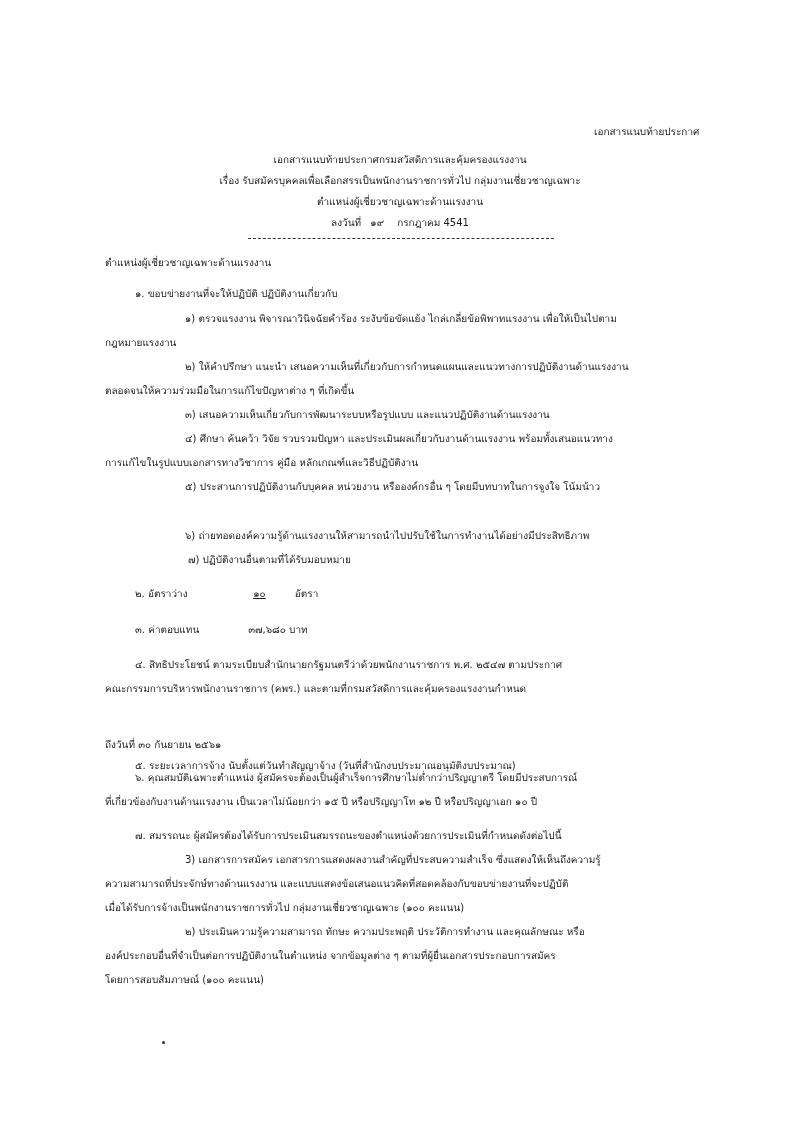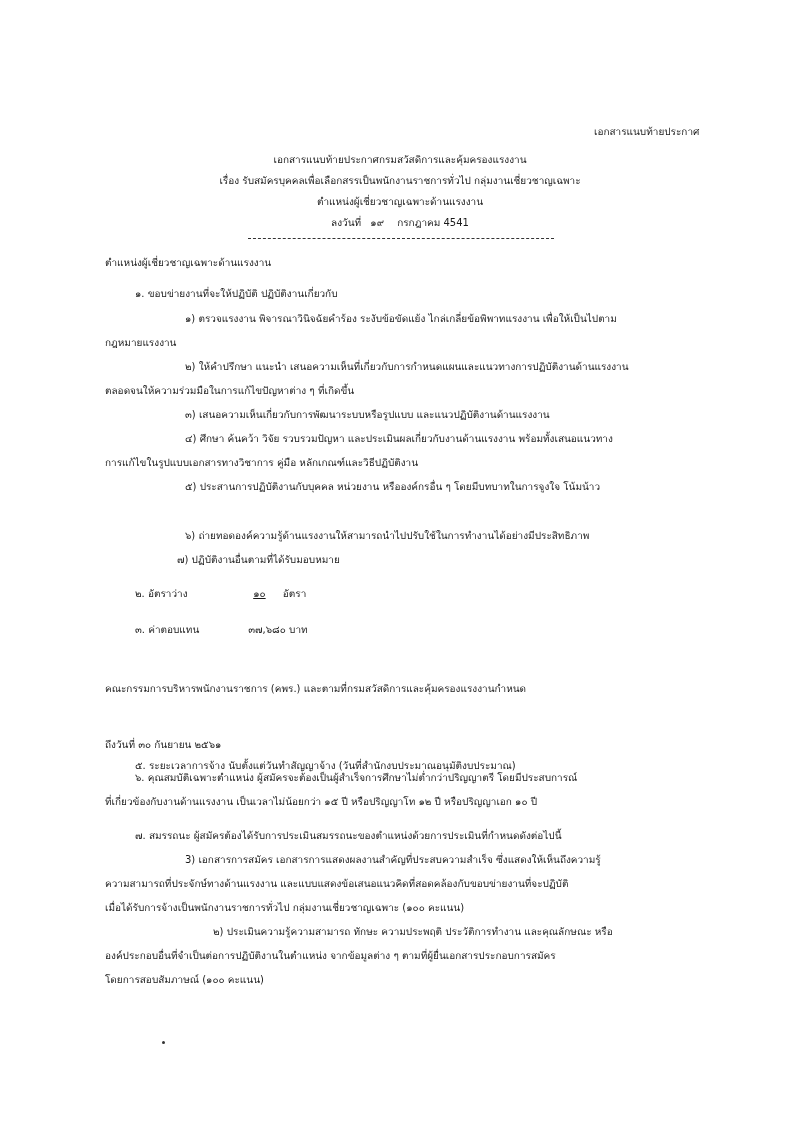--- a/index.html
+++ b/index.html
@@ -36,43 +36,44 @@
   <div class="line" style="left:135px; top:284px;">๑. ขอบข่ายงานที่จะให้ปฏิบัติ ปฏิบัติงานเกี่ยวกับ</div>
   <div class="line" style="left:185px; top:309px;">๑) ตรวจแรงงาน พิจารณาวินิจฉัยคำร้อง ระงับข้อขัดแย้ง ไกล่เกลี่ยข้อพิพาทแรงงาน เพื่อให้เป็นไปตาม</div>
   <div class="line" style="left:105px; top:333px;">กฎหมายแรงงาน</div>
   <div class="line" style="left:185px; top:357px;">๒) ให้คำปรึกษา แนะนำ เสนอความเห็นที่เกี่ยวกับการกำหนดแผนและแนวทางการปฏิบัติงานด้านแรงงาน</div>
   <div class="line" style="left:105px; top:381px;">ตลอดจนให้ความร่วมมือในการแก้ไขปัญหาต่าง ๆ ที่เกิดขึ้น</div>
   <div class="line" style="left:185px; top:405px;">๓) เสนอความเห็นเกี่ยวกับการพัฒนาระบบหรือรูปแบบ และแนวปฏิบัติงานด้านแรงงาน</div>
   <div class="line" style="left:185px; top:429px;">๔) ศึกษา ค้นคว้า วิจัย รวบรวมปัญหา และประเมินผลเกี่ยวกับงานด้านแรงงาน พร้อมทั้งเสนอแนวทาง</div>
   <div class="line" style="left:105px; top:453px;">การแก้ไขในรูปแบบเอกสารทางวิชาการ คู่มือ หลักเกณฑ์และวิธีปฏิบัติงาน</div>
   <div class="line" style="left:185px; top:477px;">๕) ประสานการปฏิบัติงานกับบุคคล หน่วยงาน หรือองค์กรอื่น ๆ โดยมีบทบาทในการจูงใจ โน้มน้าว</div>
   <div class="line" style="left:185px; top:526px;">๖) ถ่ายทอดองค์ความรู้ด้านแรงงานให้สามารถนำไปปรับใช้ในการทำงานได้อย่างมีประสิทธิภาพ</div>
-  <div class="line" style="left:177px; top:550px;">๗) ปฏิบัติงานอื่นตามที่ได้รับมอบหมาย</div>
+  <div class="line" style="left:188px; top:550px;">๗) ปฏิบัติงานอื่นตามที่ได้รับมอบหมาย</div>
 
   <div class="line" style="left:135px; top:584px;">
     <span style="display:inline-block; width:115px;">๒. อัตราว่าง</span>
-    <span style="margin-right:14px;text-decoration:underline;">๑๐</span>
+    <span style="margin-right:26px;text-decoration:underline;">๑๐</span>
     <span>อัตรา</span>
   </div>
 
   <div class="line" style="left:135px; top:620px;">
     <span style="display:inline-block; width:110px;">๓. ค่าตอบแทน</span>
     <span>๓๗,๖๘๐ บาท</span>
   </div>
 
+  <div class="line" style="left:135px; top:655px;">๔. สิทธิประโยชน์ ตามระเบียบสำนักนายกรัฐมนตรีว่าด้วยพนักงานราชการ พ.ศ. ๒๕๔๗ ตามประกาศ</div>
   <div class="line" style="left:105px; top:679px;">คณะกรรมการบริหารพนักงานราชการ (คพร.) และตามที่กรมสวัสดิการและคุ้มครองแรงงานกำหนด</div>
 
   <div class="line" style="left:135px; top:711px;margin-top:45px;">๕. ระยะเวลาการจ้าง นับตั้งแต่วันทำสัญญาจ้าง (วันที่สำนักงบประมาณอนุมัติงบประมาณ)</div>
   <div class="line" style="left:105px; top:735px;">ถึงวันที่ ๓๐ กันยายน ๒๕๖๑</div>
 
   <div class="line" style="left:135px; top:768px;">๖. คุณสมบัติเฉพาะตำแหน่ง ผู้สมัครจะต้องเป็นผู้สำเร็จการศึกษาไม่ต่ำกว่าปริญญาตรี โดยมีประสบการณ์</div>
   <div class="line" style="left:105px; top:792px;">ที่เกี่ยวข้องกับงานด้านแรงงาน เป็นเวลาไม่น้อยกว่า ๑๕ ปี หรือปริญญาโท ๑๒ ปี หรือปริญญาเอก ๑๐ ปี</div>
 
   <div class="line" style="left:135px; top:826px;">๗. สมรรถนะ ผู้สมัครต้องได้รับการประเมินสมรรถนะของตำแหน่งด้วยการประเมินที่กำหนดดังต่อไปนี้</div>
   <div class="line" style="left:185px; top:850px;">3) เอกสารการสมัคร เอกสารการแสดงผลงานสำคัญที่ประสบความสำเร็จ ซึ่งแสดงให้เห็นถึงความรู้</div>
   <div class="line" style="left:105px; top:874px;">ความสามารถที่ประจักษ์ทางด้านแรงงาน และแบบแสดงข้อเสนอแนวคิดที่สอดคล้องกับขอบข่ายงานที่จะปฏิบัติ</div>
   <div class="line" style="left:105px; top:898px;">เมื่อได้รับการจ้างเป็นพนักงานราชการทั่วไป กลุ่มงานเชี่ยวชาญเฉพาะ (๑๐๐ คะแนน)</div>
-  <div class="line" style="left:185px; top:922px;margin-left:28px;">๒) ประเมินความรู้ความสามารถ ทักษะ ความประพฤติ ประวัติการทำงาน และคุณลักษณะ หรือ</div>
+  <div class="line" style="left:185px; top:922px;">๒) ประเมินความรู้ความสามารถ ทักษะ ความประพฤติ ประวัติการทำงาน และคุณลักษณะ หรือ</div>
   <div class="line" style="left:105px; top:946px;">องค์ประกอบอื่นที่จำเป็นต่อการปฏิบัติงานในตำแหน่ง จากข้อมูลต่าง ๆ ตามที่ผู้ยื่นเอกสารประกอบการสมัคร</div>
   <div class="line" style="left:105px; top:970px;">โดยการสอบสัมภาษณ์ (๑๐๐ คะแนน)</div>
 
   <div class="dot"></div>
 </div>
 
 </body></html>

